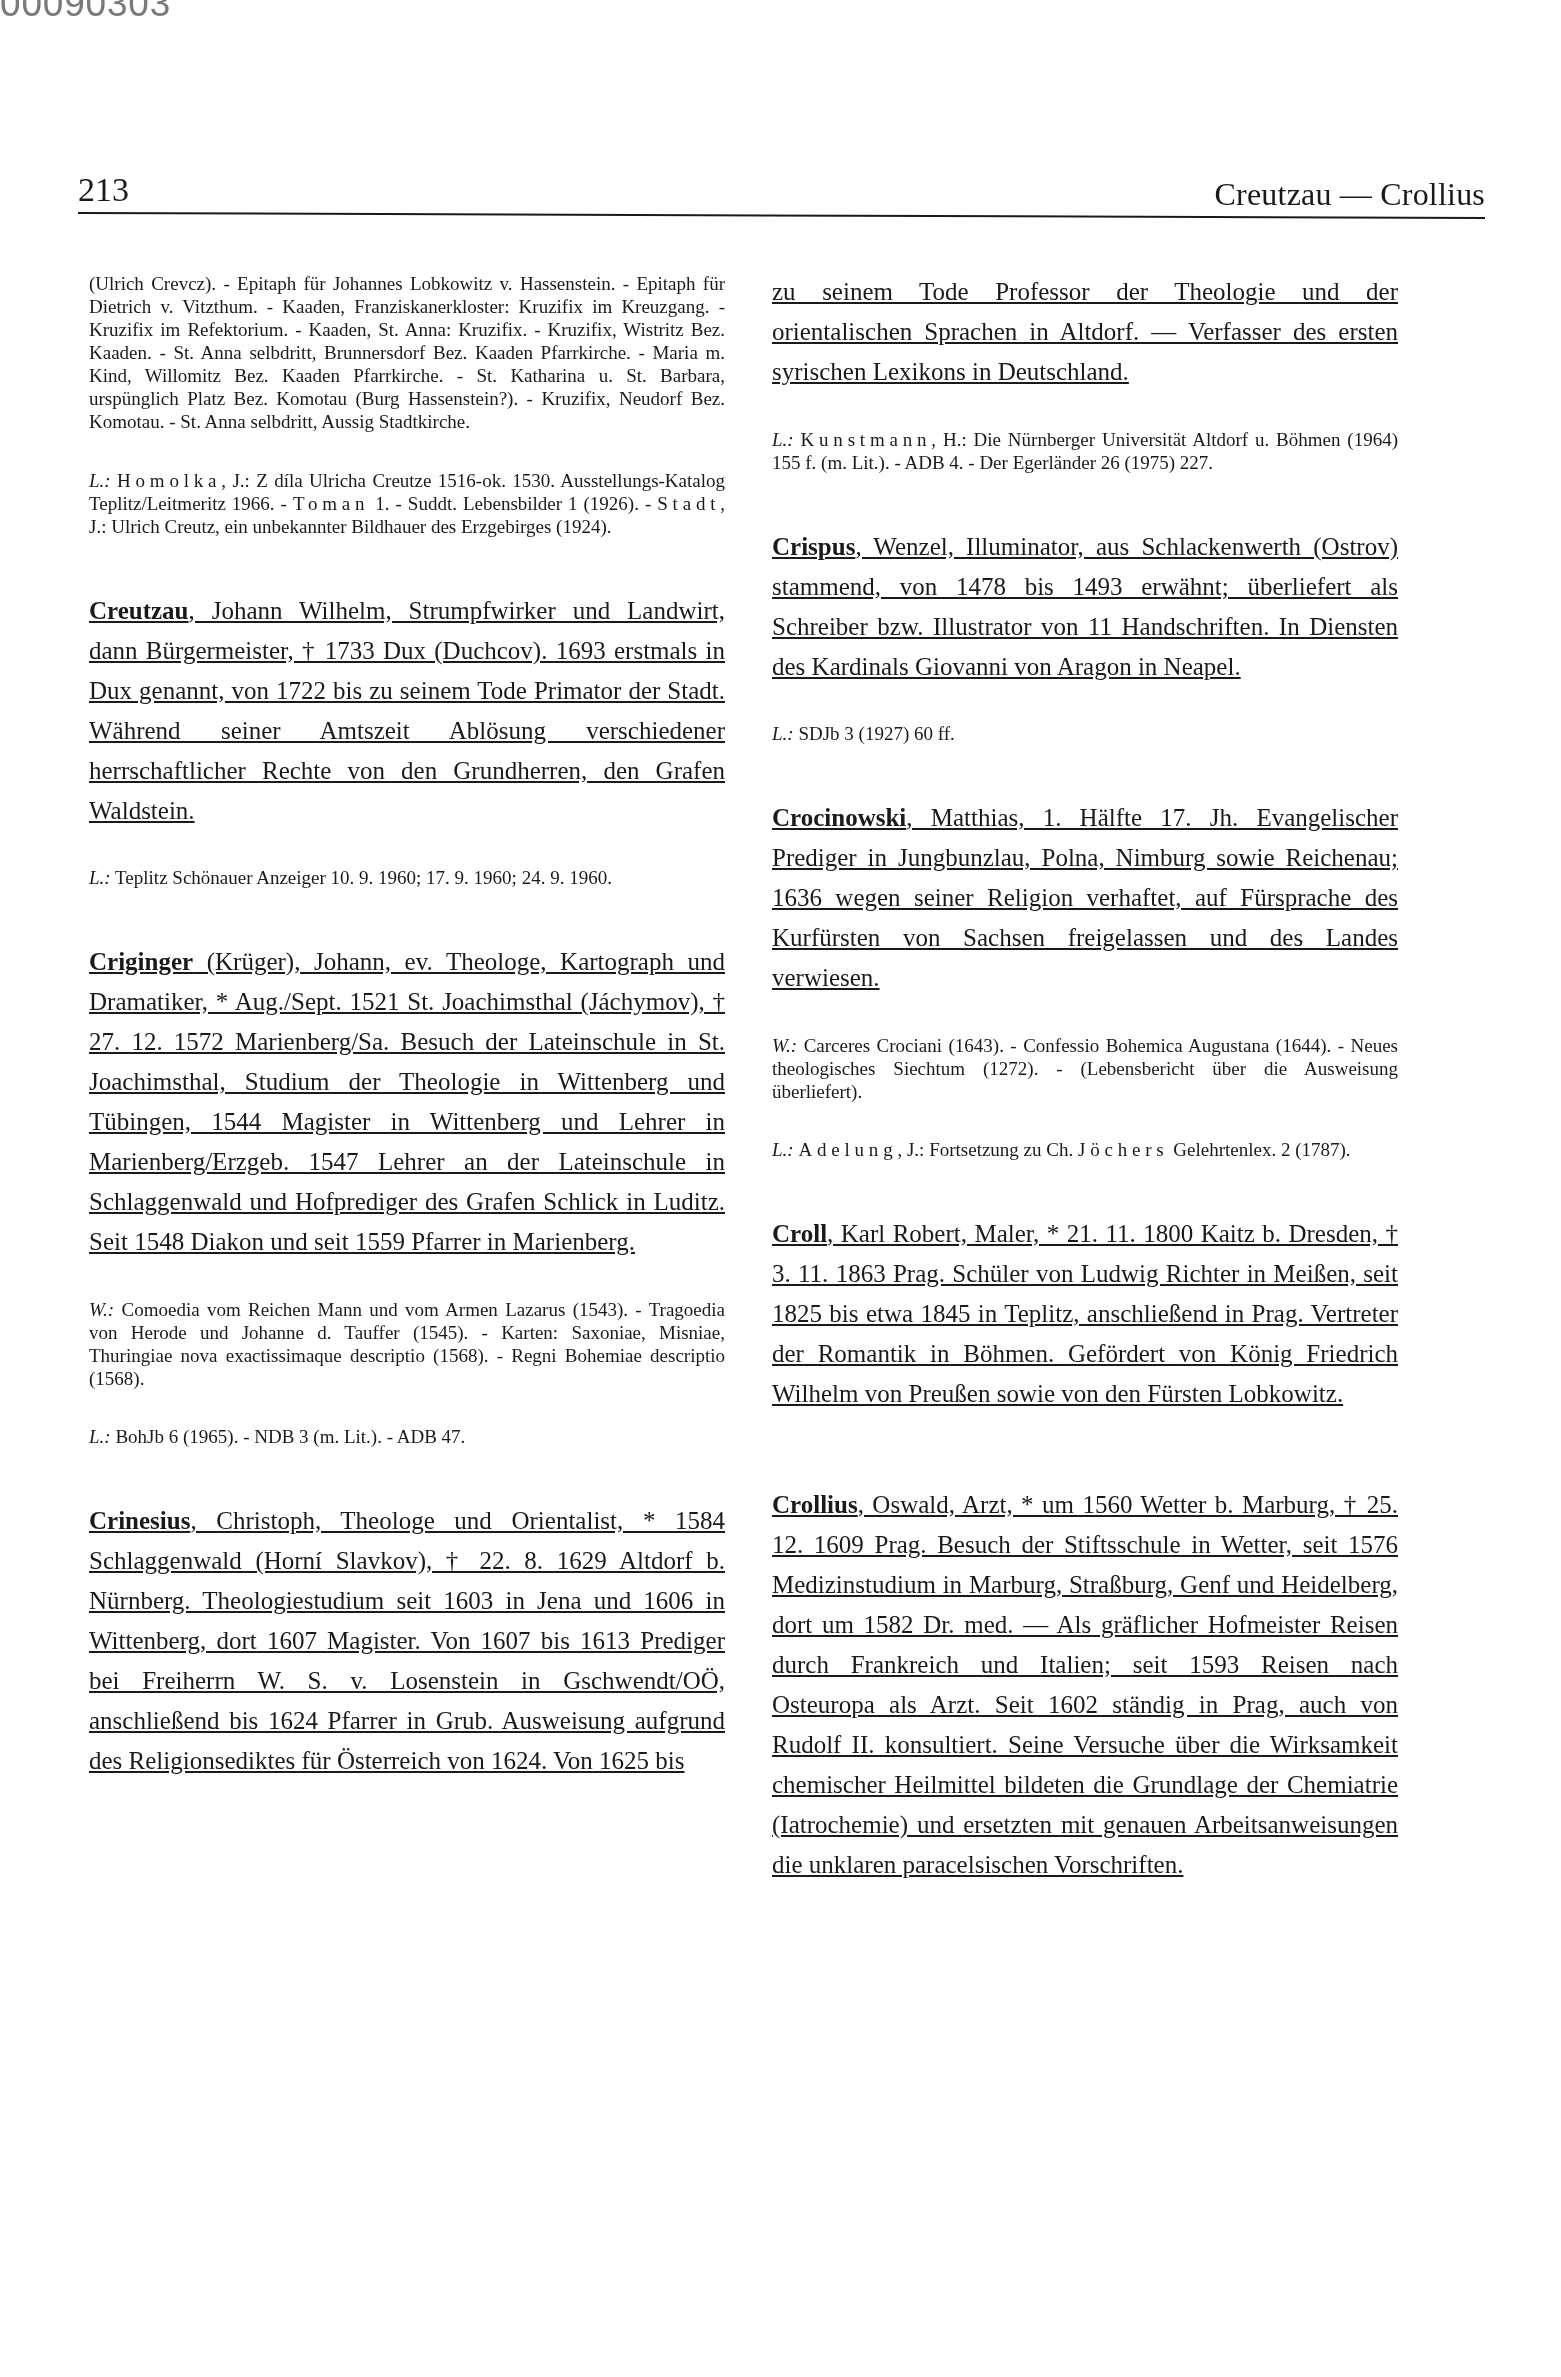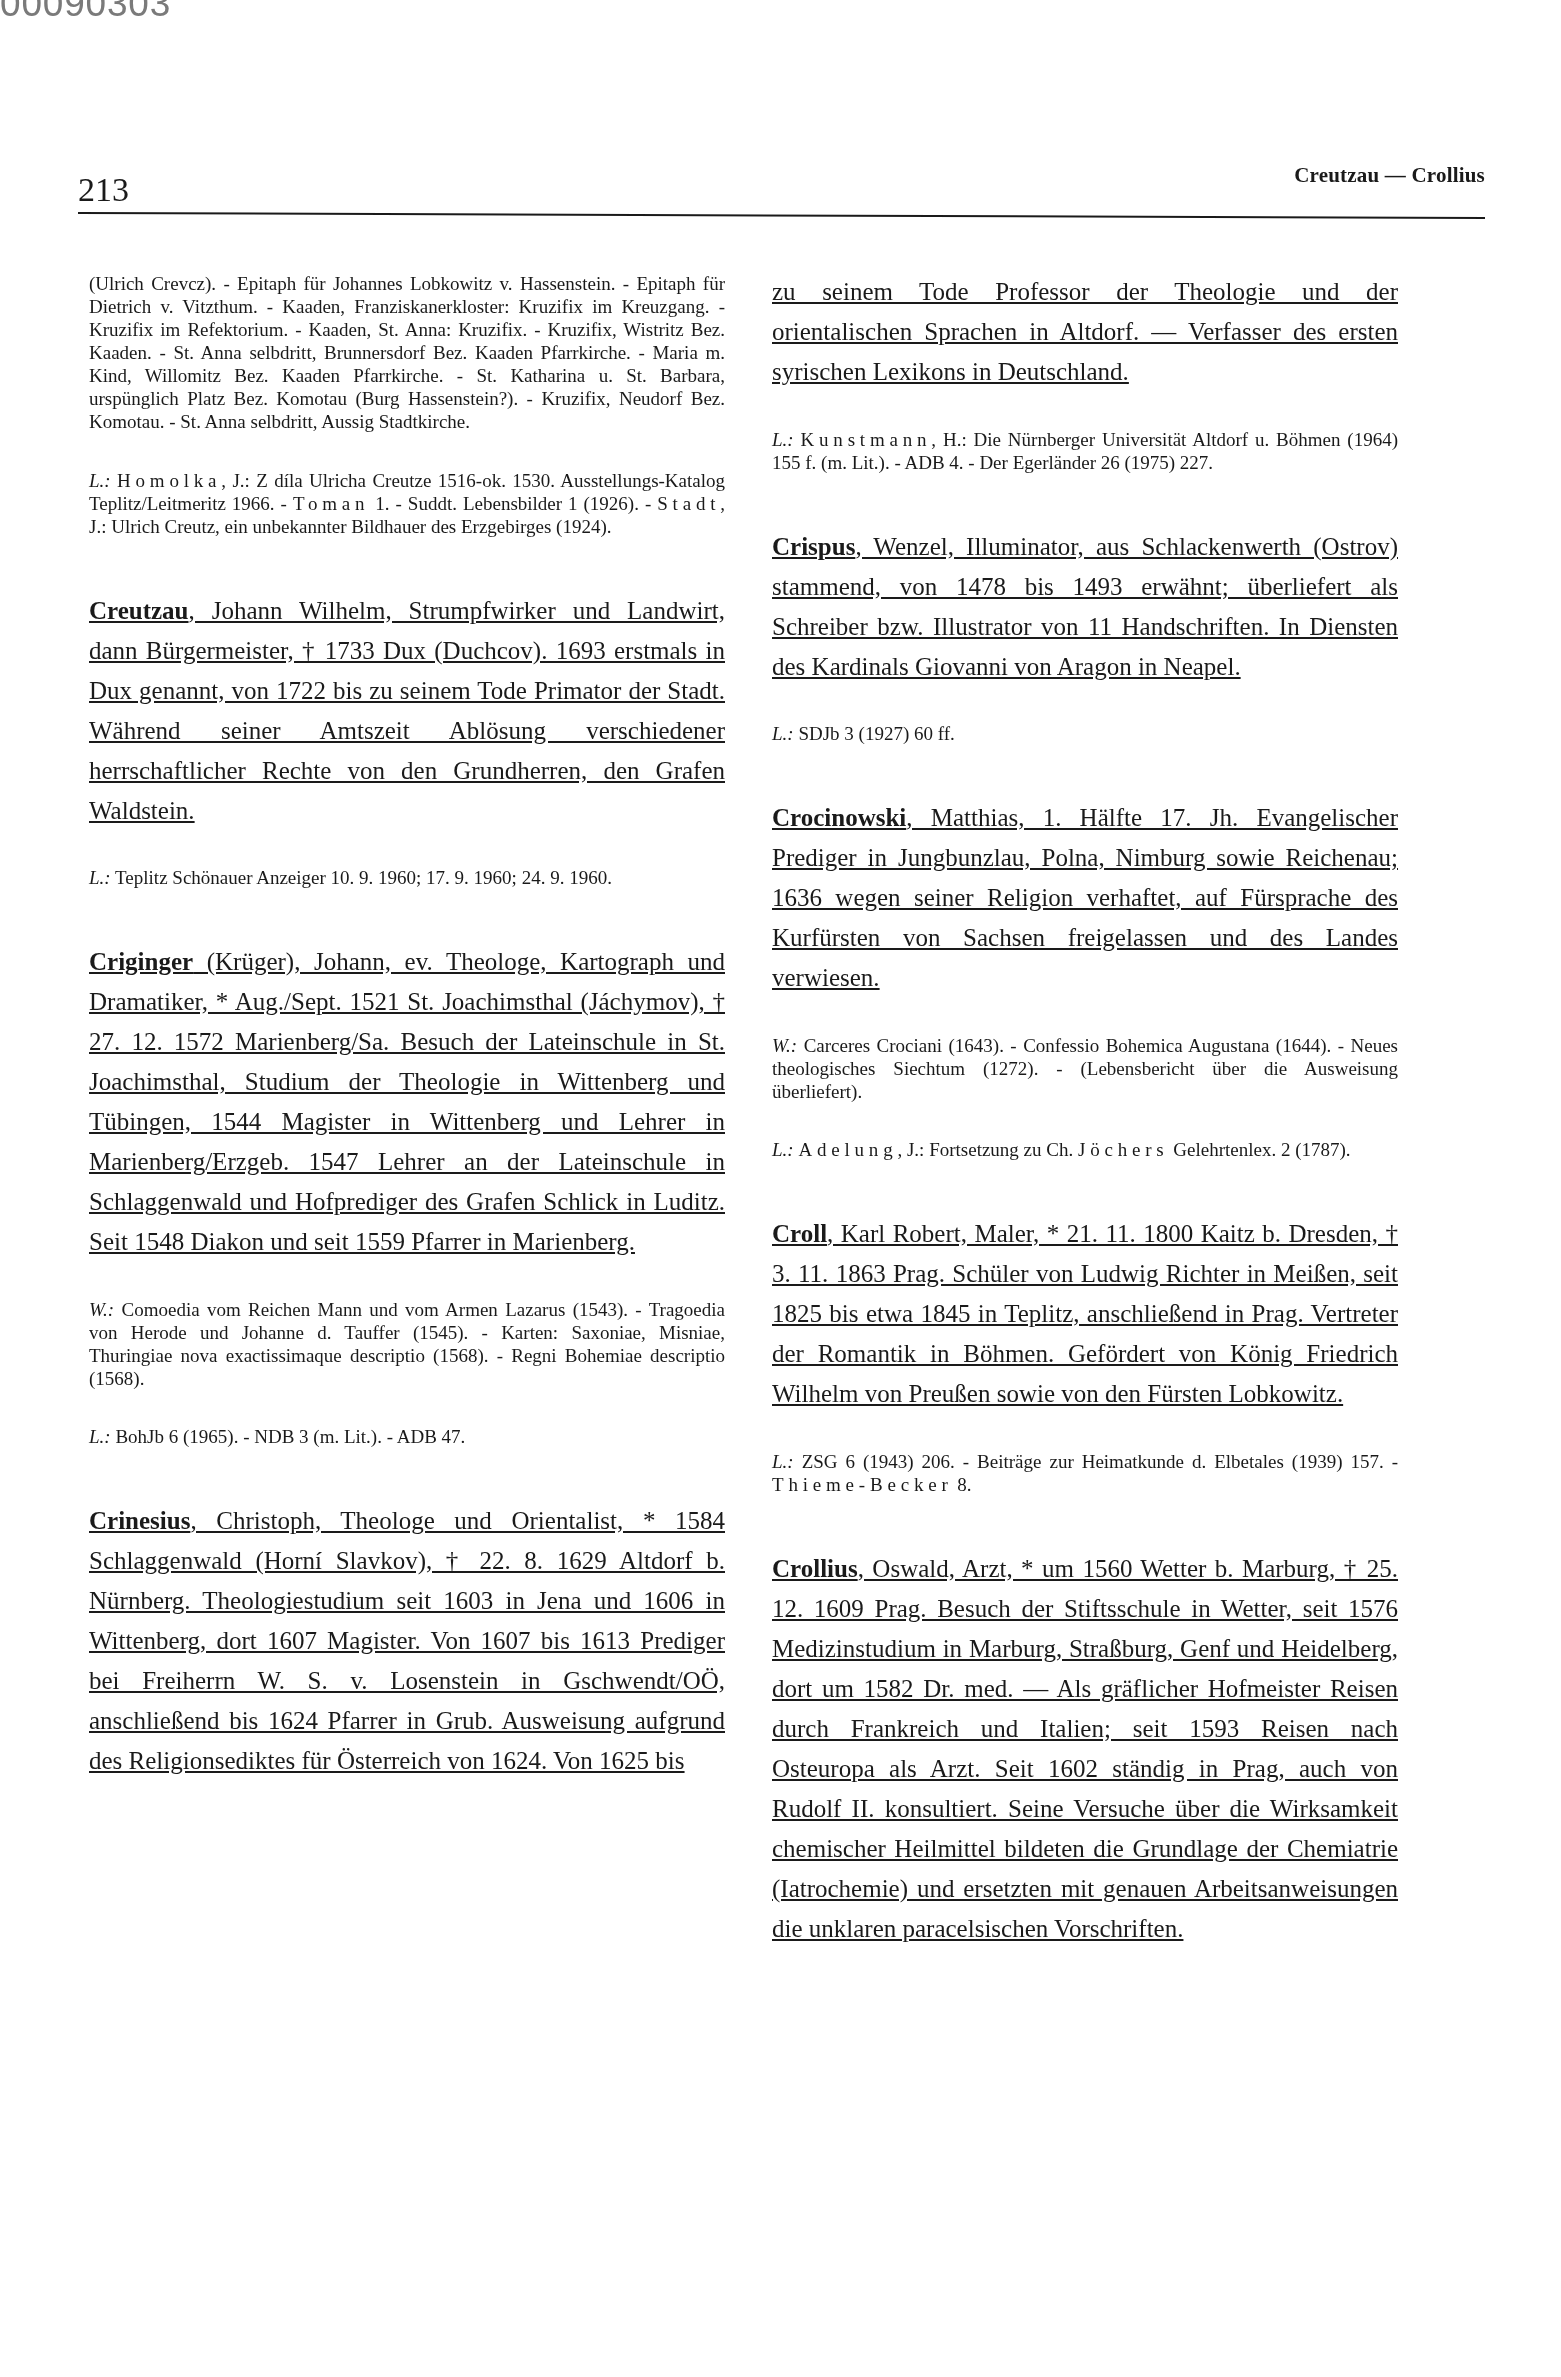--- a/index.html
+++ b/index.html
@@ -7,21 +7,21 @@
     width: 1561px; height: 2377px; position: relative; overflow: hidden;
     font-family: "Liberation Serif", "DejaVu Serif", serif; color: #1a1a1a;
   }
   .scan-id {
     position: absolute; left: 0; top: -17.5px;
     font-family: "Liberation Sans", "DejaVu Sans", sans-serif;
     font-size: 37px; color: #7a7a7a; letter-spacing: 0.8px;
   }
   .page-header { position: absolute; left: 78px; top: 163px; width: 1407px; height: 48px; }
   .page-number { position: absolute; left: 0; top: 8px; font-size: 34px; }
-  .running-head { position: absolute; right: 0; top: 0; font-size: 21px; letter-spacing: 0.2px; font-weight: bold; }
+  .running-head { position: absolute; right: 0; top: 13px; font-size: 32px; letter-spacing: 0.2px; }
   .header-rule {
     position: absolute; left: 78px; top: 212px; width: 1407px; height: 2.4px;
     background: #1a1a1a; transform: rotate(0.2deg); transform-origin: left center;
   }
   .column { position: absolute; top: 263px; }
   .col-left { left: 80px; width: 654px; }
   .col-right { left: 763px; width: 720px; }
   .col-right .inner { width: 644px; }
 
   p { margin: 9px; text-align: justify; hyphens: manual; }
@@ -93,21 +93,20 @@
       <div class="gap-s"></div>
       <p class="small"><span class="label">W.:</span> <span>Carceres Crociani (1643). - Confessio Bohemica Augustana (1644). - Neues theologisches Siechtum (1272). - (Lebensbericht über die Ausweisung überliefert).</span></p>
       <div class="gap-s"></div>
       <p class="small"><span class="label">L.:</span> <span class="spaced">Adelung</span><span>, J.: Fortsetzung zu Ch. </span><span class="spaced">Jöchers</span><span> Gelehrtenlex. 2 (1787).</span></p>
     </article>
     <div class="gap-l"></div>
 
     <article>
       <p class="body"><span class="headword">Croll</span><span>, Karl Robert, Maler, * 21. 11. 1800 Kaitz b. Dresden, † 3. 11. 1863 Prag. Schüler von Ludwig Richter in Meißen, seit 1825 bis etwa 1845 in Teplitz, anschließend in Prag. Vertreter der Romantik in Böhmen. Gefördert von König Friedrich Wilhelm von Preußen sowie von den Fürsten Lobkowitz.</span></p>
       <div class="gap-s"></div>
-      <p class="small"><span class="label">L.:</span> <span>ZSG 6 (1943) 206. - Beiträge zur Heimatkunde d. Elbetales (1939) 157. - </span><span class="spaced">Thieme-Becker</span><span> 8.</span></p>
     </article>
     <div class="gap-l"></div>
 
     <article>
       <p class="body"><span class="headword">Crollius</span><span>, Oswald, Arzt, * um 1560 Wetter b. Marburg, † 25. 12. 1609 Prag. Besuch der Stiftsschule in Wetter, seit 1576 Medizinstudium in Marburg, Straßburg, Genf und Heidelberg, dort um 1582 Dr. med. — Als gräflicher Hofmeister Reisen durch Frankreich und Italien; seit 1593 Reisen nach Osteuropa als Arzt. Seit 1602 ständig in Prag, auch von Rudolf II. konsultiert. Seine Versuche über die Wirksamkeit chemischer Heilmittel bildeten die Grundlage der Chemiatrie (Iatrochemie) und ersetzten mit genauen Arbeitsanweisungen die unklaren paracelsischen Vorschriften.</span></p>
     </article>
   </div>
 </section>
 
 

